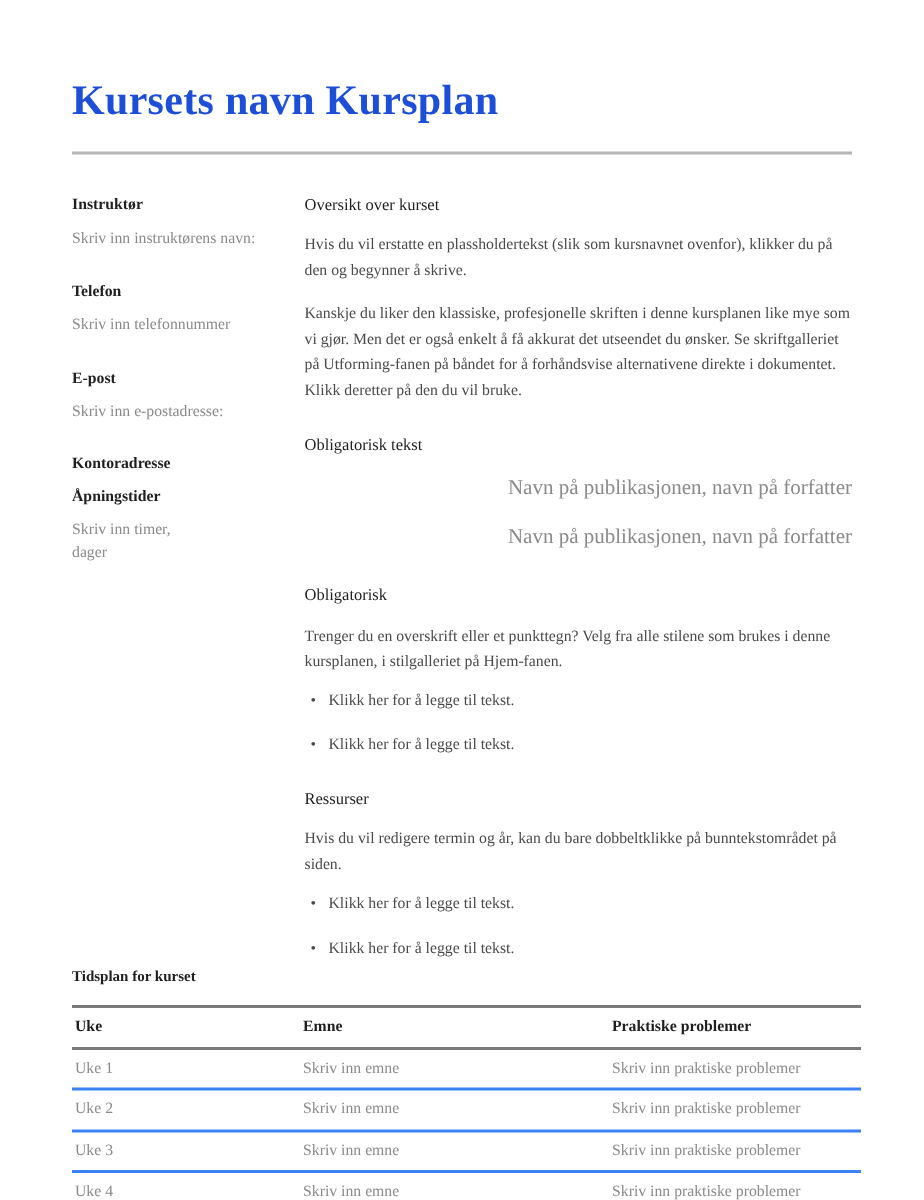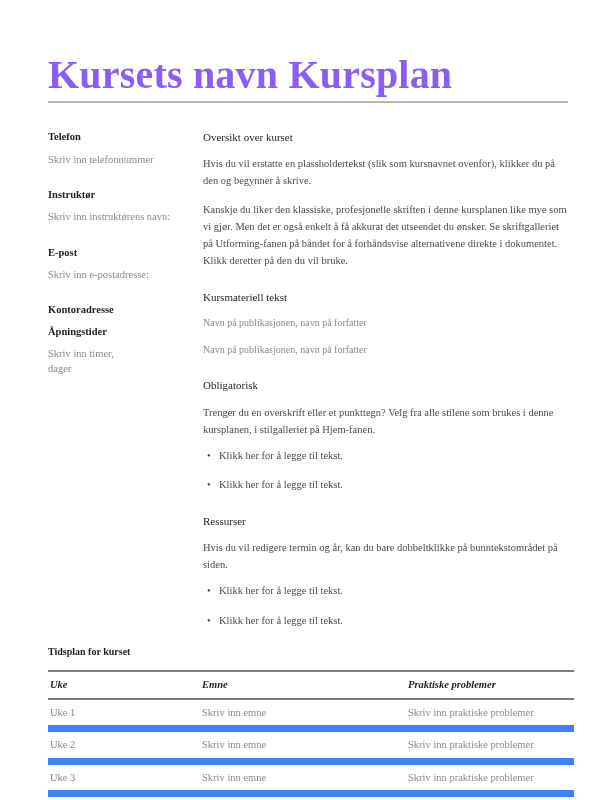--- a/index.html
+++ b/index.html
@@ -25,25 +25,25 @@
   }
 
   
   .title-block {
     position: absolute;
     left: 48px;
     top: 52px;
     width: 520px;
   }
   .doc-title {
-    font-size: 40px;
+    font-size: 28px;
     font-weight: bold;
     letter-spacing: 0.2px;
     line-height: 1.15;
-    color: #8b5cf6;
+    color: #1d4ed8;
     margin: 0;
     white-space: nowrap;
   }
   .title-rule {
     position: absolute;
     left: 48px;
     top: 101px;
     width: 520px;
     height: 2px;
     background: #b6b6b6;
@@ -94,24 +94,25 @@
   }
   .sec-head.spaced { margin-top: 22px; }
   .body-para {
     font-size: 10.5px;
     color: #4a4a4a;
     margin: 0 0 12px 0;
     line-height: 1.62;
   }
   .body-para.tight { margin-bottom: 10px; }
   .ref-line {
-    font-size: 10px;
+    font-size: 14px;
     color: #8a8a8a;
     margin: 0 0 12px 0;
     line-height: 1.5;
+    text-align: right;
   }
 
   ul.bullets {
     list-style: none;
     margin: 4px 0 0 0;
     padding: 0;
   }
   ul.bullets li {
     font-size: 10.5px;
     color: #4a4a4a;
@@ -152,25 +153,24 @@
     padding: 7px 0 6px 2px;
     font-size: 10.5px;
     line-height: 1.2;
     vertical-align: middle;
   }
   table.sched th {
     font-weight: bold;
     color: #1f1f1f;
     border-top: 2px solid #7a7a7a;
     border-bottom: 2px solid #7a7a7a;
-    font-style: italic;
   }
   table.sched td {
     color: #8a8a8a;
-    border-bottom: 7px solid #3b82f6;
+    border-bottom: 2px solid #3b82f6;
   }
   table.sched tr.last-row td {
     border-bottom: 2px solid #7a7a7a;
   }
   .c1 { width: 150px; }
   .c2 { width: 204px; margin-left: 13px; }
   .c3 { width: 166px; }
 </style>
 </head>
 <body>
@@ -180,27 +180,27 @@
   <div class="title-block">
     <h1 class="doc-title">Kursets navn Kursplan</h1>
   </div>
   <div class="title-rule"></div>
 
   <div class="columns">
 
     <div class="col-left">
 
       <div>
+        <p class="field-head">Instruktør</p>
+        <p class="field-val">Skriv inn instruktørens navn:</p>
+      </div>
+
+      <div>
         <p class="field-head">Telefon</p>
         <p class="field-val">Skriv inn telefonnummer</p>
-      </div>
-
-      <div>
-        <p class="field-head">Instruktør</p>
-        <p class="field-val">Skriv inn instruktørens navn:</p>
       </div>
 
       <div>
         <p class="field-head">E-post</p>
         <p class="field-val">Skriv inn e-postadresse:</p>
       </div>
 
       <div>
         <p class="field-head">Kontoradresse</p>
       </div>
@@ -215,21 +215,21 @@
 
     <div class="col-right">
 
       <section>
         <p class="sec-head">Oversikt over kurset</p>
         <p class="body-para">Hvis du vil erstatte en plassholdertekst (slik som kursnavnet ovenfor), klikker du på den og begynner å skrive.</p>
         <p class="body-para">Kanskje du liker den klassiske, profesjonelle skriften i denne kursplanen like mye som vi gjør. Men det er også enkelt å få akkurat det utseendet du ønsker. Se skriftgalleriet på Utforming-fanen på båndet for å forhåndsvise alternativene direkte i dokumentet. Klikk deretter på den du vil bruke.</p>
       </section>
 
       <section>
-        <p class="sec-head spaced">Kursmateriell tekst</p>
+        <p class="sec-head spaced">Obligatorisk tekst</p>
         <p class="ref-line">Navn på publikasjonen, navn på forfatter</p>
         <p class="ref-line">Navn på publikasjonen, navn på forfatter</p>
       </section>
 
       <section>
         <p class="sec-head spaced">Obligatorisk</p>
         <p class="body-para tight">Trenger du en overskrift eller et punkttegn? Velg fra alle stilene som brukes i denne kursplanen, i stilgalleriet på Hjem-fanen.</p>
         <ul class="bullets">
           <li>
             <span class="bullet-dot">•</span>

